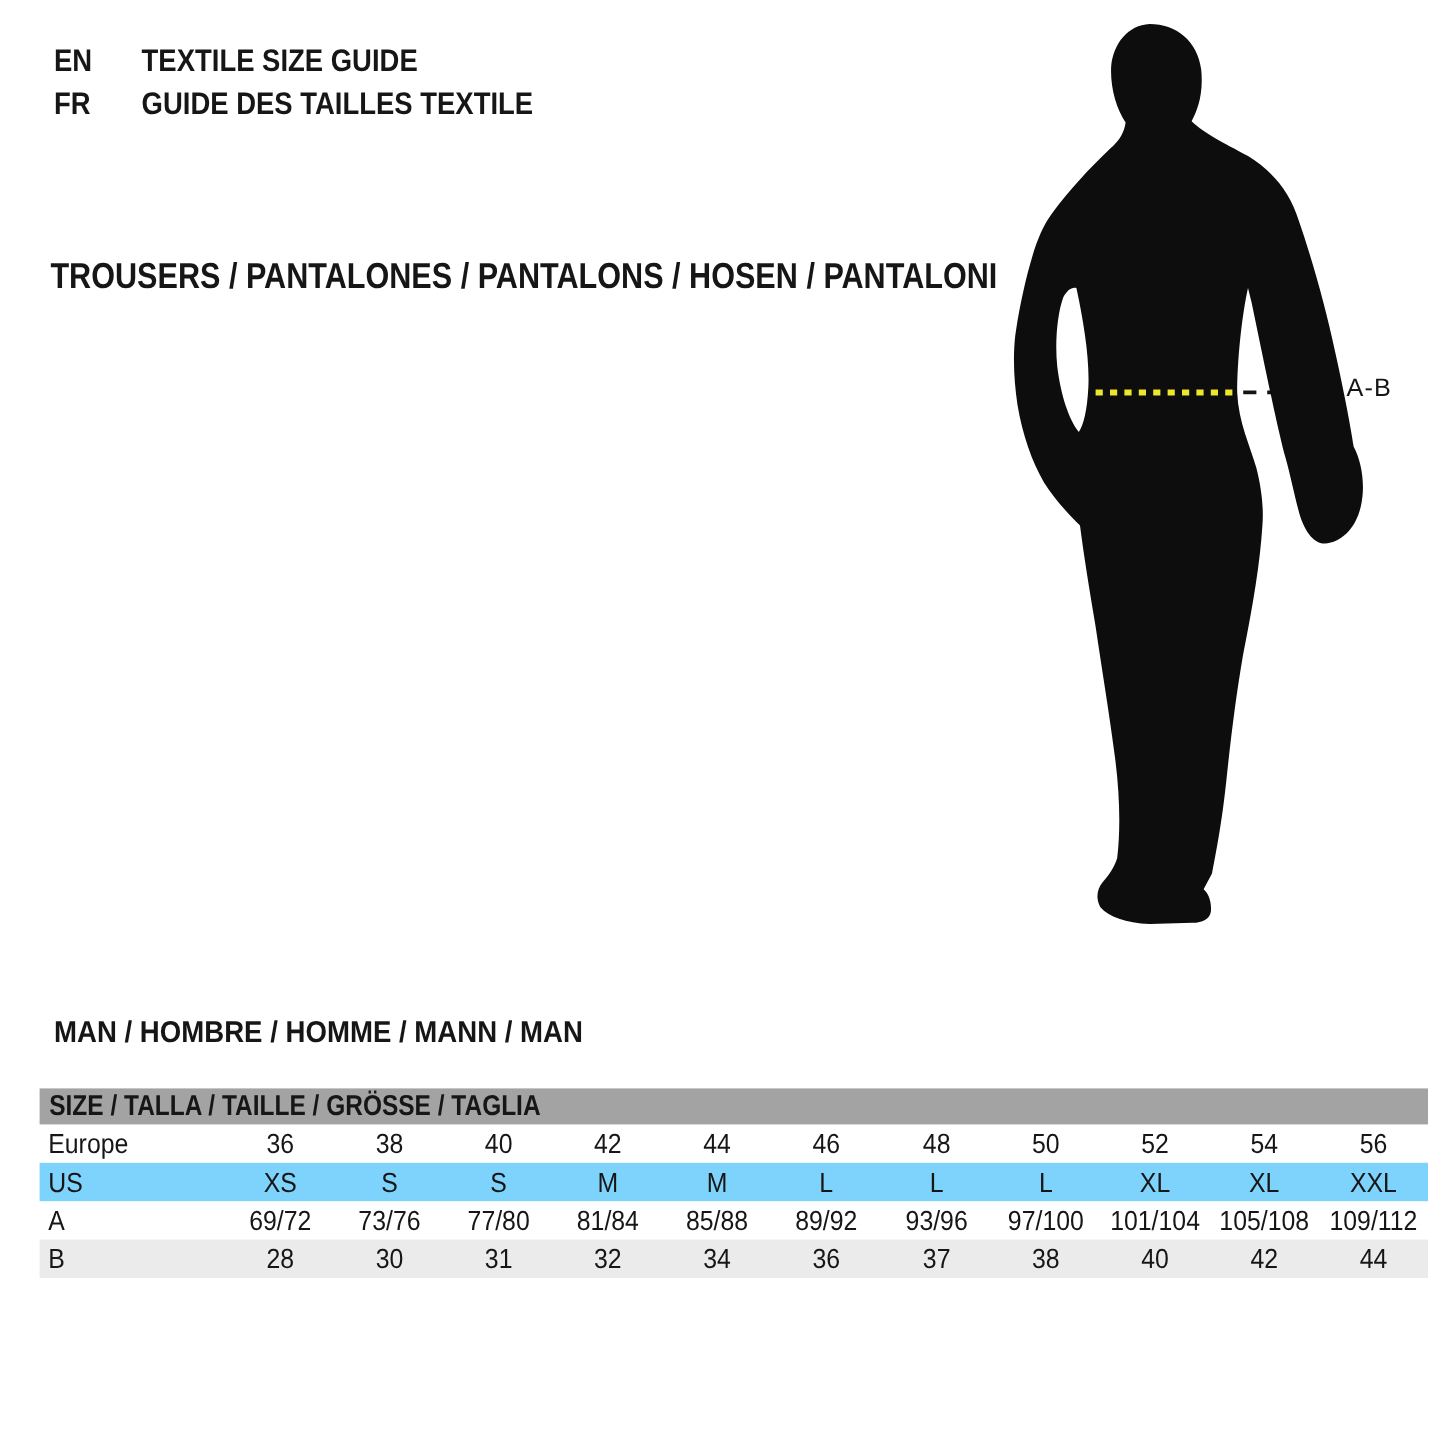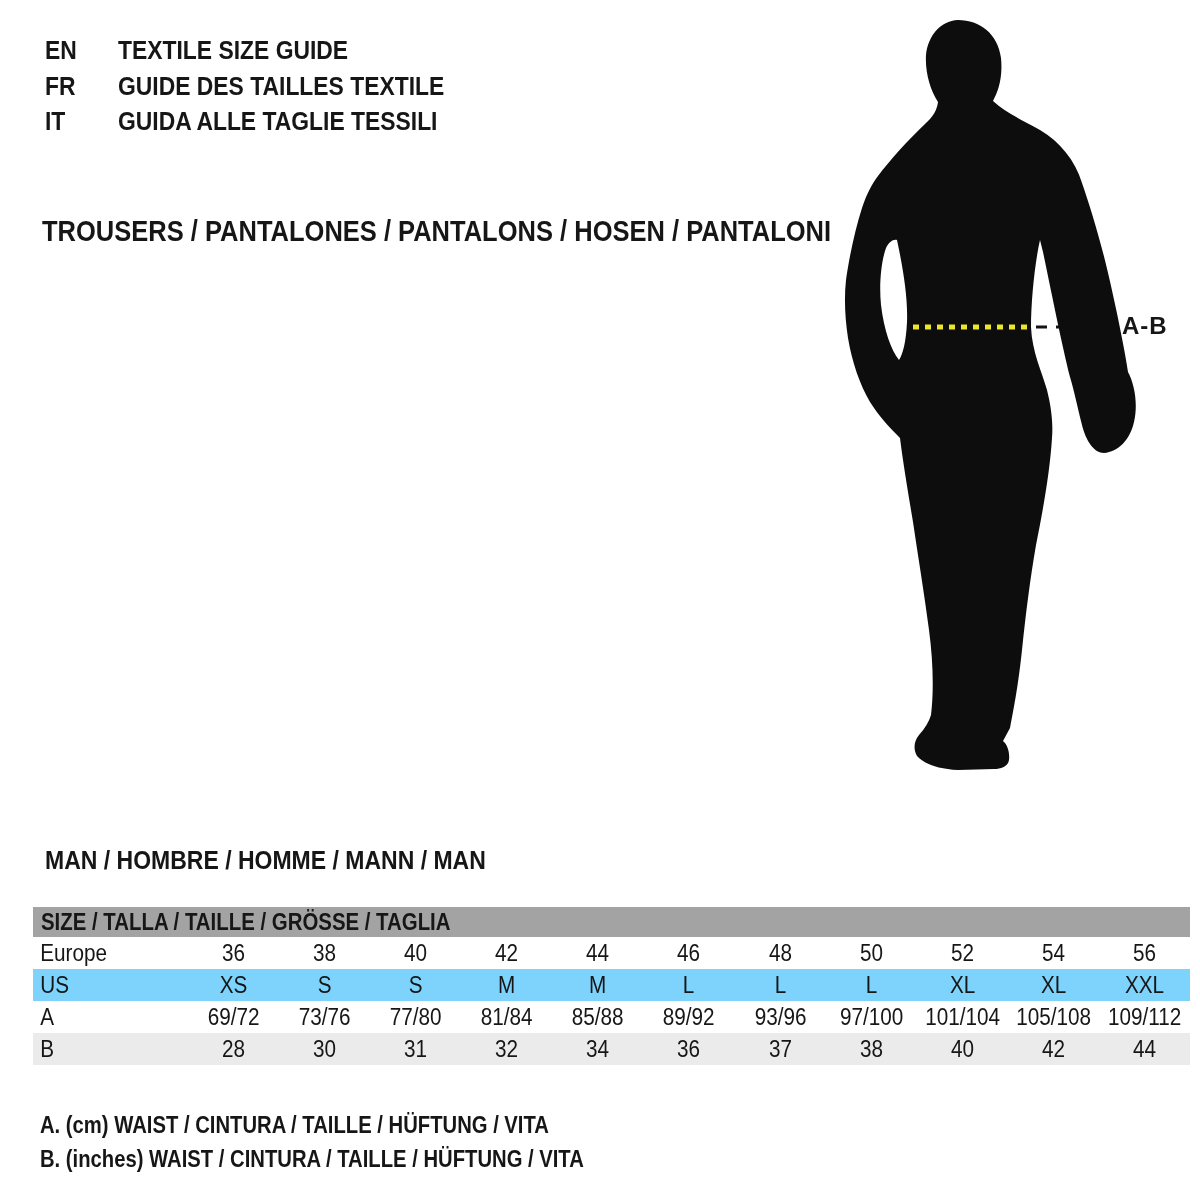--- a/index.html
+++ b/index.html
@@ -12,21 +12,21 @@
   .lang-row{display:flex;height:35.5px;align-items:center;}
   .lang-code{display:inline-block;width:73px;font-weight:bold;font-size:26px;
     transform:scaleX(0.88);transform-origin:left center;white-space:nowrap;}
   .lang-title{display:inline-block;font-weight:bold;font-size:26px;
     transform:scaleX(0.88);transform-origin:left center;white-space:nowrap;}
   
   .product-line{position:absolute;left:42px;top:214px;font-weight:bold;font-size:30px;
     transform:scaleX(0.85);transform-origin:left center;white-space:nowrap;}
   
   .figure-svg{position:absolute;left:840px;top:10px;}
-  .ab-label{position:absolute;left:1122px;top:312px;font-weight:bold;font-size:24px;
+  .ab-label{position:absolute;left:1122px;top:312px;font-weight:normal;font-size:21px;
     letter-spacing:1px;white-space:nowrap;}
   
   .gender-line{position:absolute;left:45px;top:846px;font-weight:bold;font-size:25px;
     transform:scaleX(0.92);transform-origin:left center;white-space:nowrap;}
   
   .size-table{position:absolute;left:33px;top:907px;width:1157px;}
   .thead{height:30px;display:flex;align-items:center;padding-left:8px;box-sizing:border-box;}
   .thead-text{font-weight:bold;font-size:24px;transform:scaleX(0.85);transform-origin:left center;white-space:nowrap;}
   .trow{display:grid;grid-template-columns:155px repeat(11,1fr);height:32px;align-items:center;}
   .tlabel{font-size:23px;padding-left:8px;transform:scaleX(0.9);transform-origin:left center;white-space:nowrap;}
@@ -42,24 +42,20 @@
 <div class="page">
 
   <div class="lang-block" id="lang-block">
       <div class="lang-row">
         <span class="lang-code">EN</span>
         <span class="lang-title">TEXTILE SIZE GUIDE</span>
       </div>
       <div class="lang-row">
         <span class="lang-code">FR</span>
         <span class="lang-title">GUIDE DES TAILLES TEXTILE</span>
-      </div>
-      <div class="lang-row">
-        <span class="lang-code">IT</span>
-        <span class="lang-title">GUIDA ALLE TAGLIE TESSILI</span>
       </div>
     </div>
 
   <div class="product-line">TROUSERS / PANTALONES / PANTALONS / HOSEN / PANTALONI</div>
 
   <svg class="figure-svg" width="300" height="775" viewBox="840 10 300 775" xmlns="http://www.w3.org/2000/svg">
 
     <line id="ext-line" x1="1036" y1="327" x2="1118" y2="327" stroke="#141414" stroke-width="3" stroke-dasharray="11 9"></line>
 
     <path id="sil-path" fill="#0d0d0d" fill-rule="evenodd" d="
@@ -173,18 +169,14 @@
           <span class="tcell">36</span>
           <span class="tcell">37</span>
           <span class="tcell">38</span>
           <span class="tcell">40</span>
           <span class="tcell">42</span>
           <span class="tcell">44</span>
         </div>
       </div>
   </div>
 
-  <div class="footnotes" id="footnotes">
-      <div class="footnote">A. (cm) WAIST / CINTURA / TAILLE / HÜFTUNG / VITA</div>
-      <div class="footnote">B. (inches) WAIST / CINTURA / TAILLE / HÜFTUNG / VITA</div>
-    </div>
 
 </div>
 
 </body></html>

